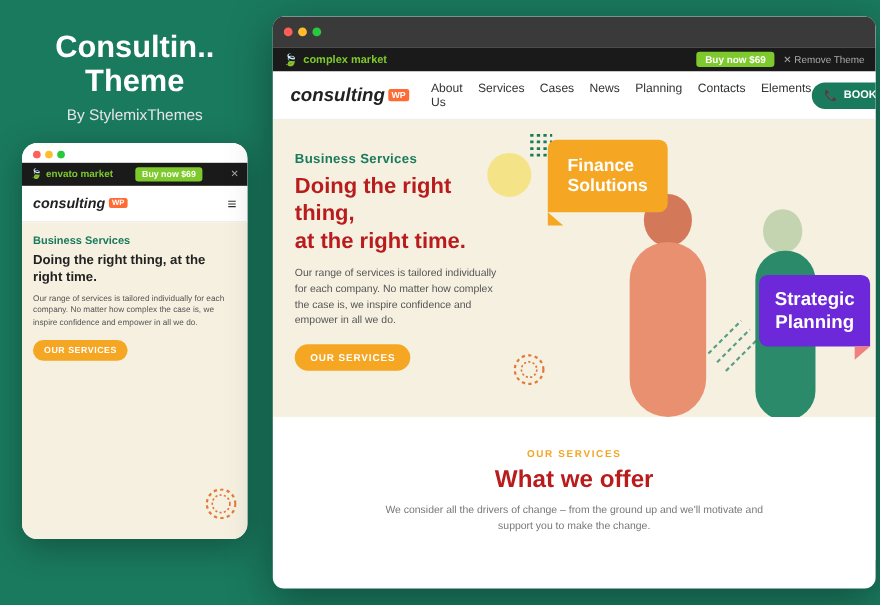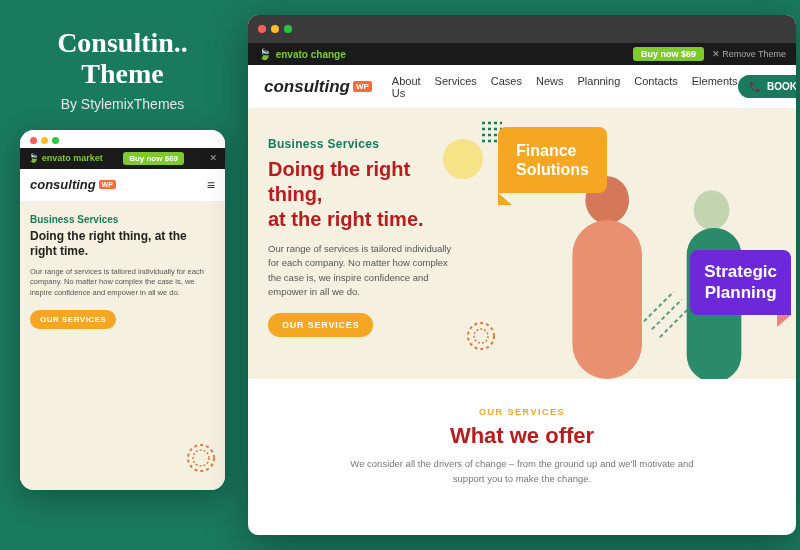--- a/index.html
+++ b/index.html
@@ -23,21 +23,20 @@
       align-items: center;
       padding: 28px 20px 0;
     }
     .left-title {
       color: #fff;
       font-size: 28px;
       font-weight: 800;
       text-align: center;
       line-height: 1.1;
       margin-bottom: 6px;
-      font-family: Liberation Serif, serif;
     }
     .left-subtitle {
       color: #e5e5e5;
       font-size: 14px;
       font-weight: 400;
       text-align: center;
       margin-bottom: 18px;
     }
 
     
@@ -486,21 +485,21 @@
 
   <div class="browser-titlebar">
     <span class="b-dot b-red"></span>
     <span class="b-dot b-yellow"></span>
     <span class="b-dot b-green"></span>
   </div>
 
   <div class="envato-bar">
     <div class="envato-logo-main">
       <span class="envato-leaf">🍃</span>
-      <span>envato change</span>
+      <span>complex market</span>
     </div>
     <div class="envato-bar-right">
       <span class="envato-buy-btn">Buy now $69</span>
       <span class="envato-remove">✕ Remove Theme</span>
     </div>
   </div>
 
   <div class="site-nav">
     <div class="site-logo">
       <span class="site-logo-text">consulting</span>

